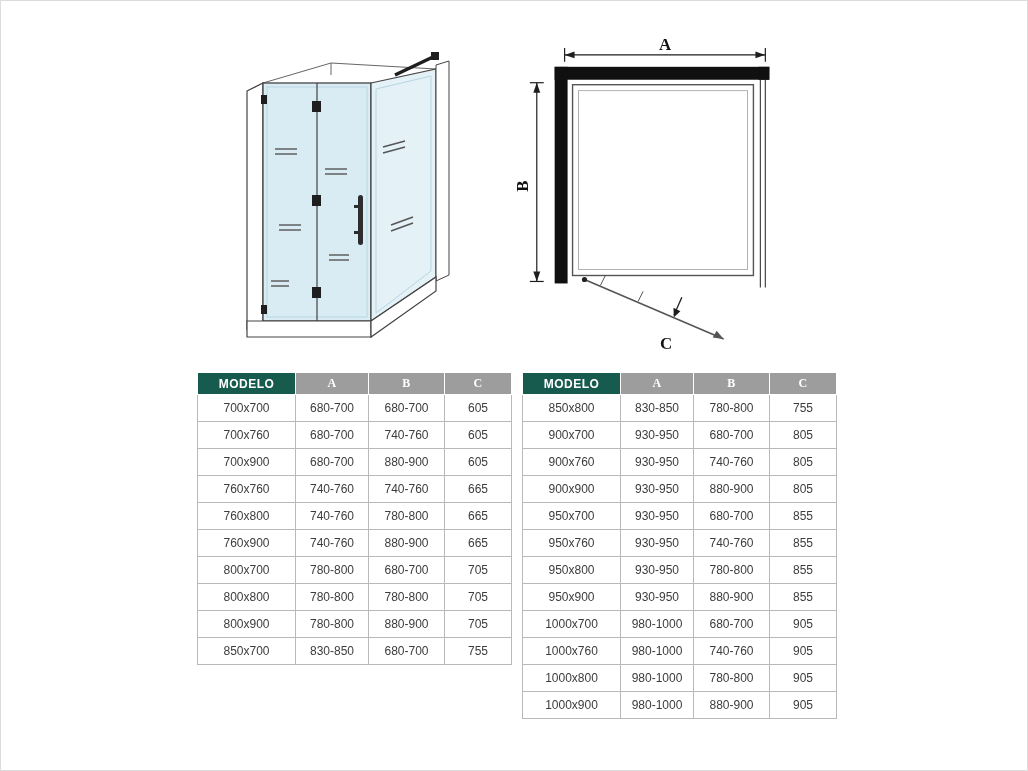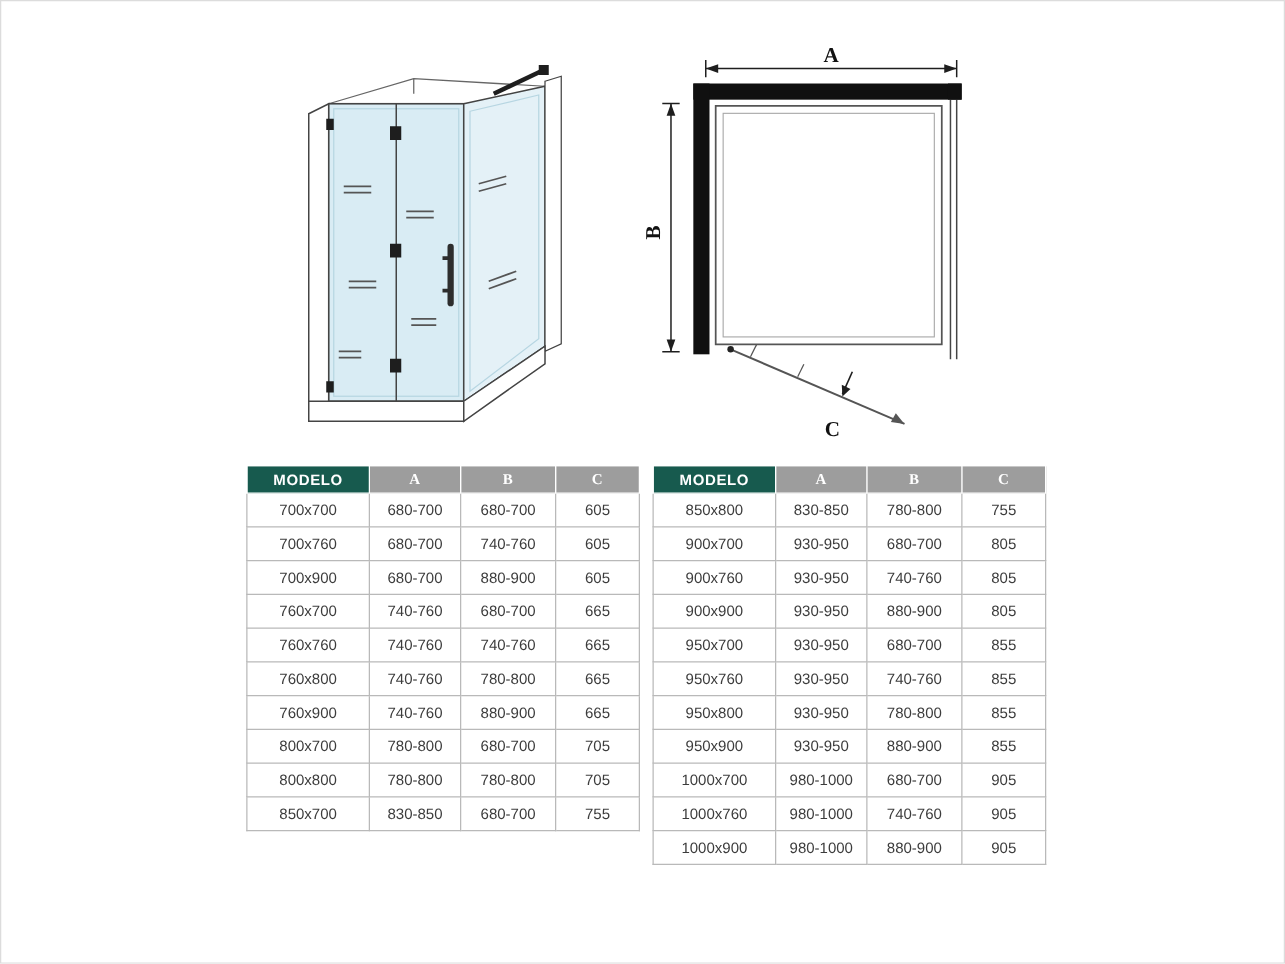--- a/index.html
+++ b/index.html
@@ -189,53 +189,53 @@
           <td>740-760</td>
           <td>605</td>
         </tr>
         <tr>
           <td>700x900</td>
           <td>680-700</td>
           <td>880-900</td>
           <td>605</td>
         </tr>
         <tr>
-          <td>760x700</td>
-          <td>740-760</td>
-          <td>680-700</td>
+          <td>760x760</td>
+          <td>740-760</td>
+          <td>740-760</td>
           <td>665</td>
         </tr>
         <tr>
-          <td>760x760</td>
-          <td>740-760</td>
-          <td>740-760</td>
+          <td>760x800</td>
+          <td>740-760</td>
+          <td>780-800</td>
           <td>665</td>
         </tr>
         <tr>
-          <td>760x800</td>
-          <td>740-760</td>
-          <td>780-800</td>
+          <td>760x900</td>
+          <td>740-760</td>
+          <td>880-900</td>
           <td>665</td>
         </tr>
         <tr>
-          <td>760x900</td>
-          <td>740-760</td>
-          <td>880-900</td>
-          <td>665</td>
-        </tr>
-        <tr>
           <td>800x700</td>
           <td>780-800</td>
           <td>680-700</td>
           <td>705</td>
         </tr>
         <tr>
           <td>800x800</td>
           <td>780-800</td>
           <td>780-800</td>
+          <td>705</td>
+        </tr>
+        <tr>
+          <td>800x900</td>
+          <td>780-800</td>
+          <td>880-900</td>
           <td>705</td>
         </tr>
         <tr>
           <td>850x700</td>
           <td>830-850</td>
           <td>680-700</td>
           <td>755</td>
         </tr>
       </tbody>
   </table>
@@ -310,20 +310,26 @@
           <td>680-700</td>
           <td>905</td>
         </tr>
         <tr>
           <td>1000x760</td>
           <td>980-1000</td>
           <td>740-760</td>
           <td>905</td>
         </tr>
         <tr>
+          <td>1000x800</td>
+          <td>980-1000</td>
+          <td>780-800</td>
+          <td>905</td>
+        </tr>
+        <tr>
           <td>1000x900</td>
           <td>980-1000</td>
           <td>880-900</td>
           <td>905</td>
         </tr>
       </tbody>
   </table>
 
 </div>
 

